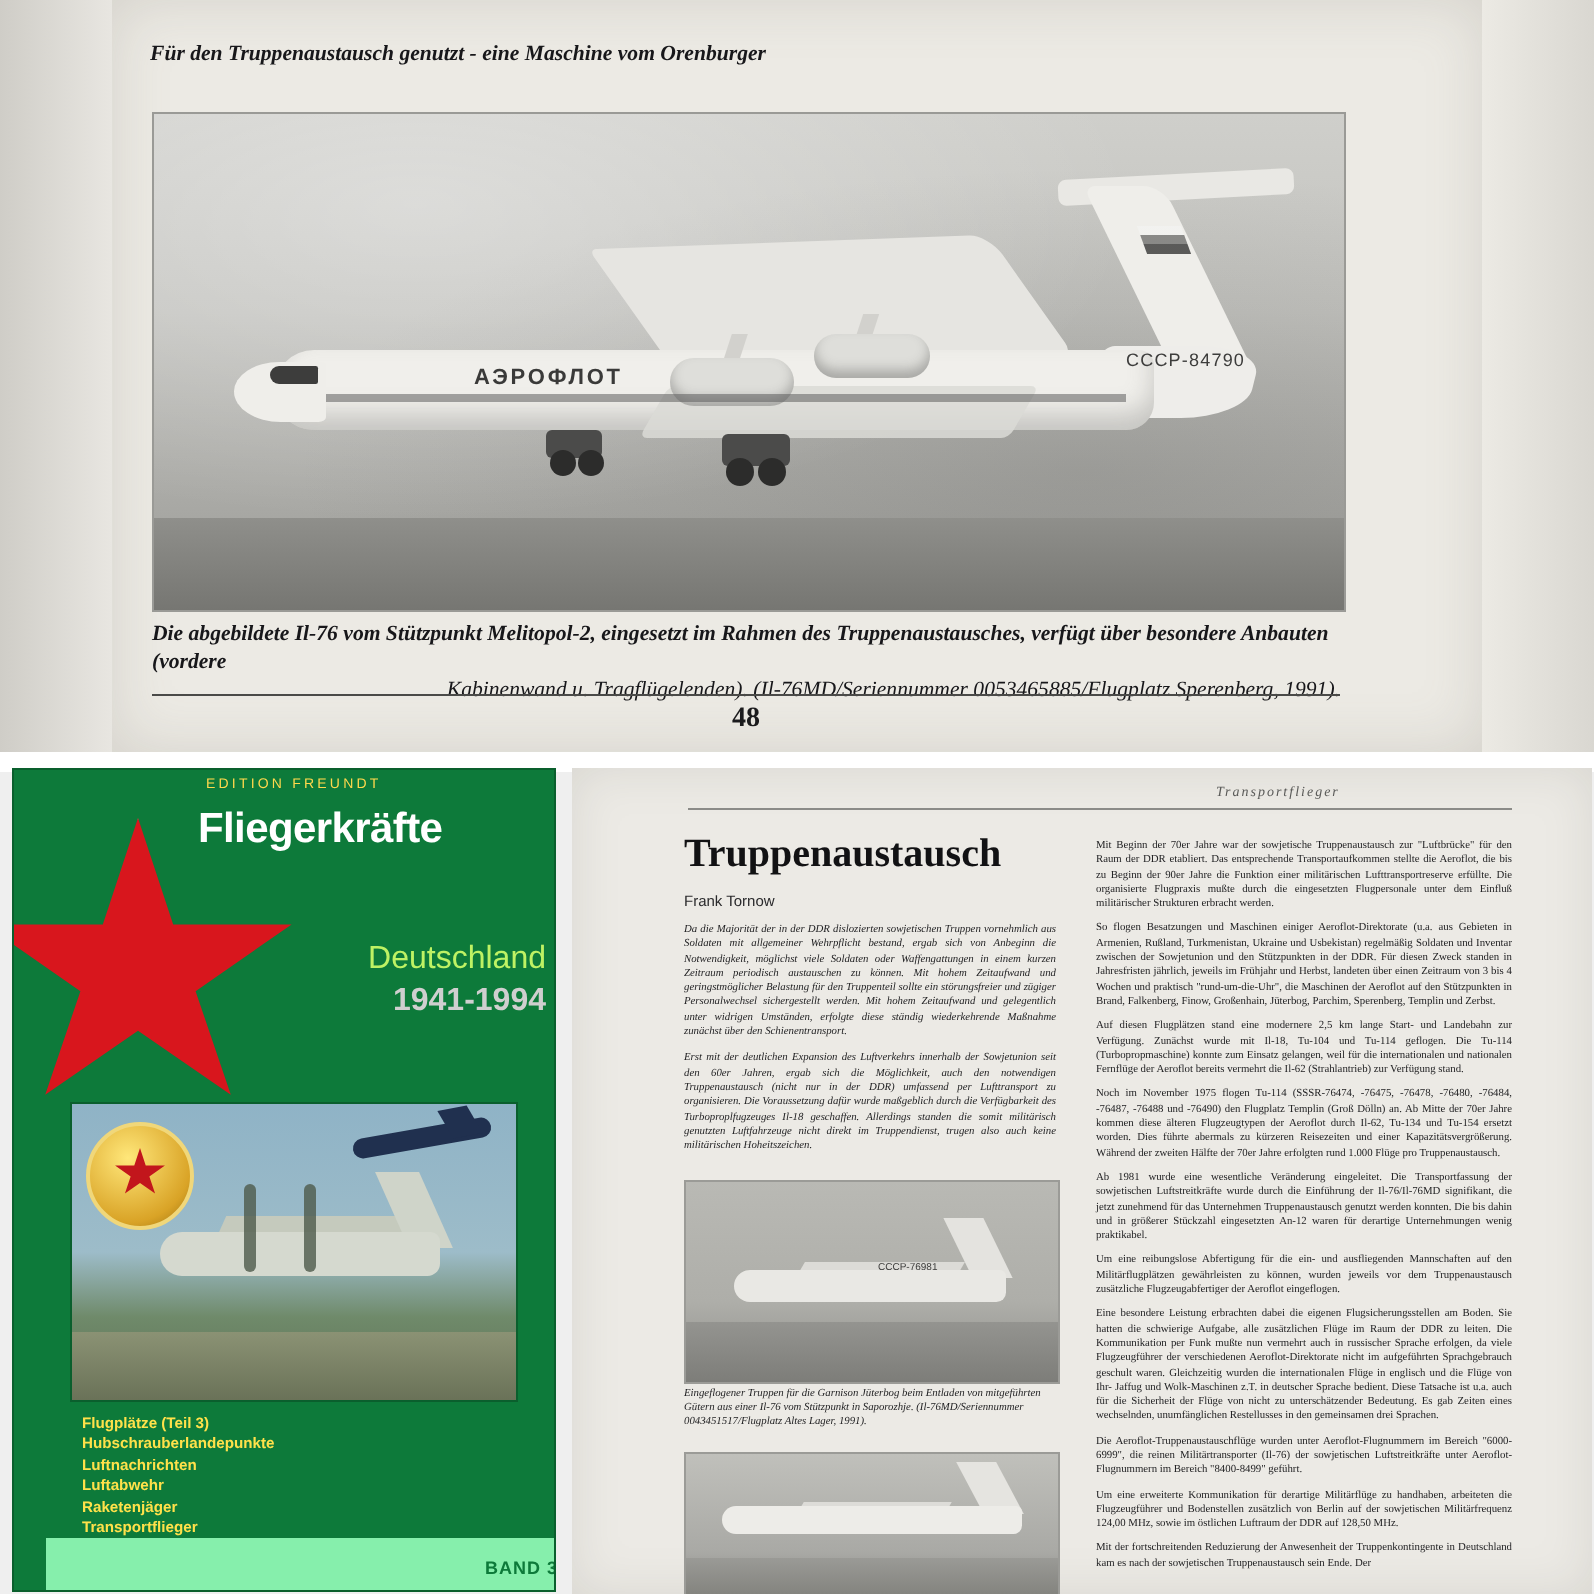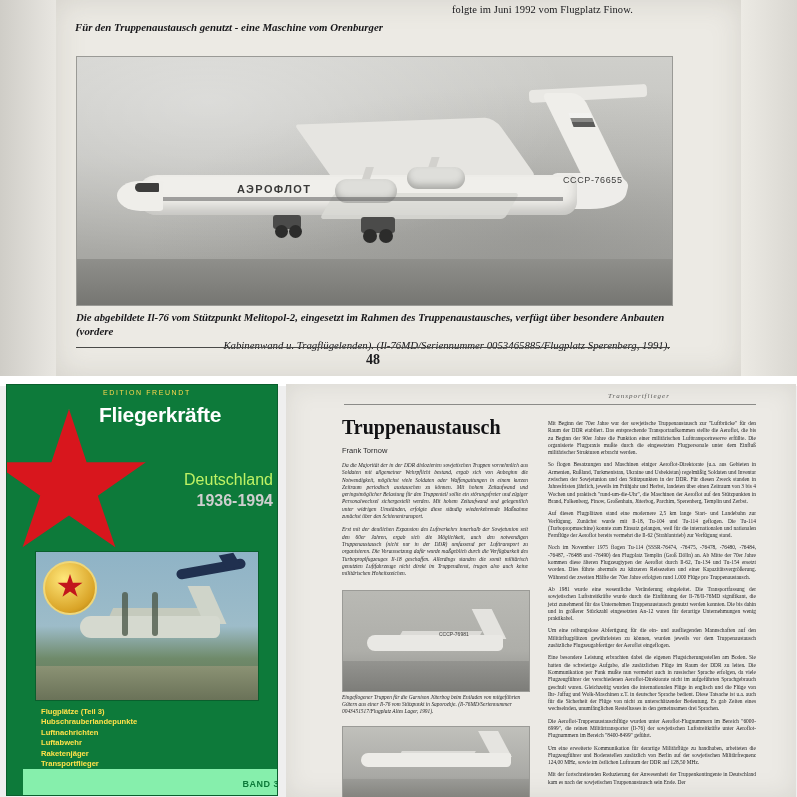--- a/index.html
+++ b/index.html
@@ -393,23 +393,20 @@
 </head>
 <body>
 
 <div id="page">
 
   <div class="scan-top">
     <div class="paper-left-shade"></div>
     <div class="paper"></div>
     <div class="paper-right-shade"></div>
 
-    <div class="top-runhead">
-      <span>folgte im Juni 1992 vom Flugplatz Finow.</span>
-    </div>
 
     <div class="cap-top">
       <div>Für den Truppenaustausch genutzt - eine Maschine vom Orenburger</div>
     </div>
 
     <div class="photo-il76">
       <div class="sky"></div>
       <div class="ac wing"></div>
       <div class="ac tailplane"></div>
       <div class="ac fin"></div>
@@ -424,21 +421,21 @@
       <div class="ac eng eng2"></div>
       <div class="ac livery-stripe"></div>
       <div class="ac gear gear1"></div>
       <div class="ac gear gear2"></div>
       <div class="ac wheel w1"></div>
       <div class="ac wheel w2"></div>
       <div class="ac wheel w3"></div>
       <div class="ac wheel w4"></div>
       <div class="ac flag"></div>
       <div class="ac aeroflot-text">АЭРОФЛОТ</div>
-      <div class="ac reg-text">CCCP-76655</div>
+      <div class="ac reg-text">CCCP-84790</div>
       <div class="ground"></div>
     </div>
 
     <div class="cap-bottom">
       <div>Die abgebildete Il-76 vom Stützpunkt Melitopol-2, eingesetzt im Rahmen des Truppenaustausches, verfügt über besondere Anbauten (vordere</div>
       <div class="light">Kabinenwand u. Tragflügelenden). (Il-76MD/Seriennummer 0053465885/Flugplatz Sperenberg, 1991).</div>
     </div>
 
     <div class="rule-top"></div>
     <div class="folio">48</div>
@@ -446,21 +443,21 @@
 
   <div class="gap-strip"></div>
 
   <div class="cover">
     <div class="cover-top-band"></div>
     <div class="edition">EDITION FREUNDT</div>
     <div class="cover-title">
       <div>Fliegerkräfte</div>
     </div>
     <div class="cover-sub1">Deutschland</div>
-    <div class="cover-sub2">1936-1994</div>
+    <div class="cover-sub2">1941-1994</div>
     <div class="star"></div>
 
     <div class="cover-photo">
       <div class="cp-runway"></div>
       <div class="cp-wing"></div>
       <div class="cp-plane-tail"></div>
       <div class="cp-plane-body"></div>
       <div class="cp-prop cp-p1"></div>
       <div class="cp-prop cp-p2"></div>
       <div class="cp-jet"></div>

